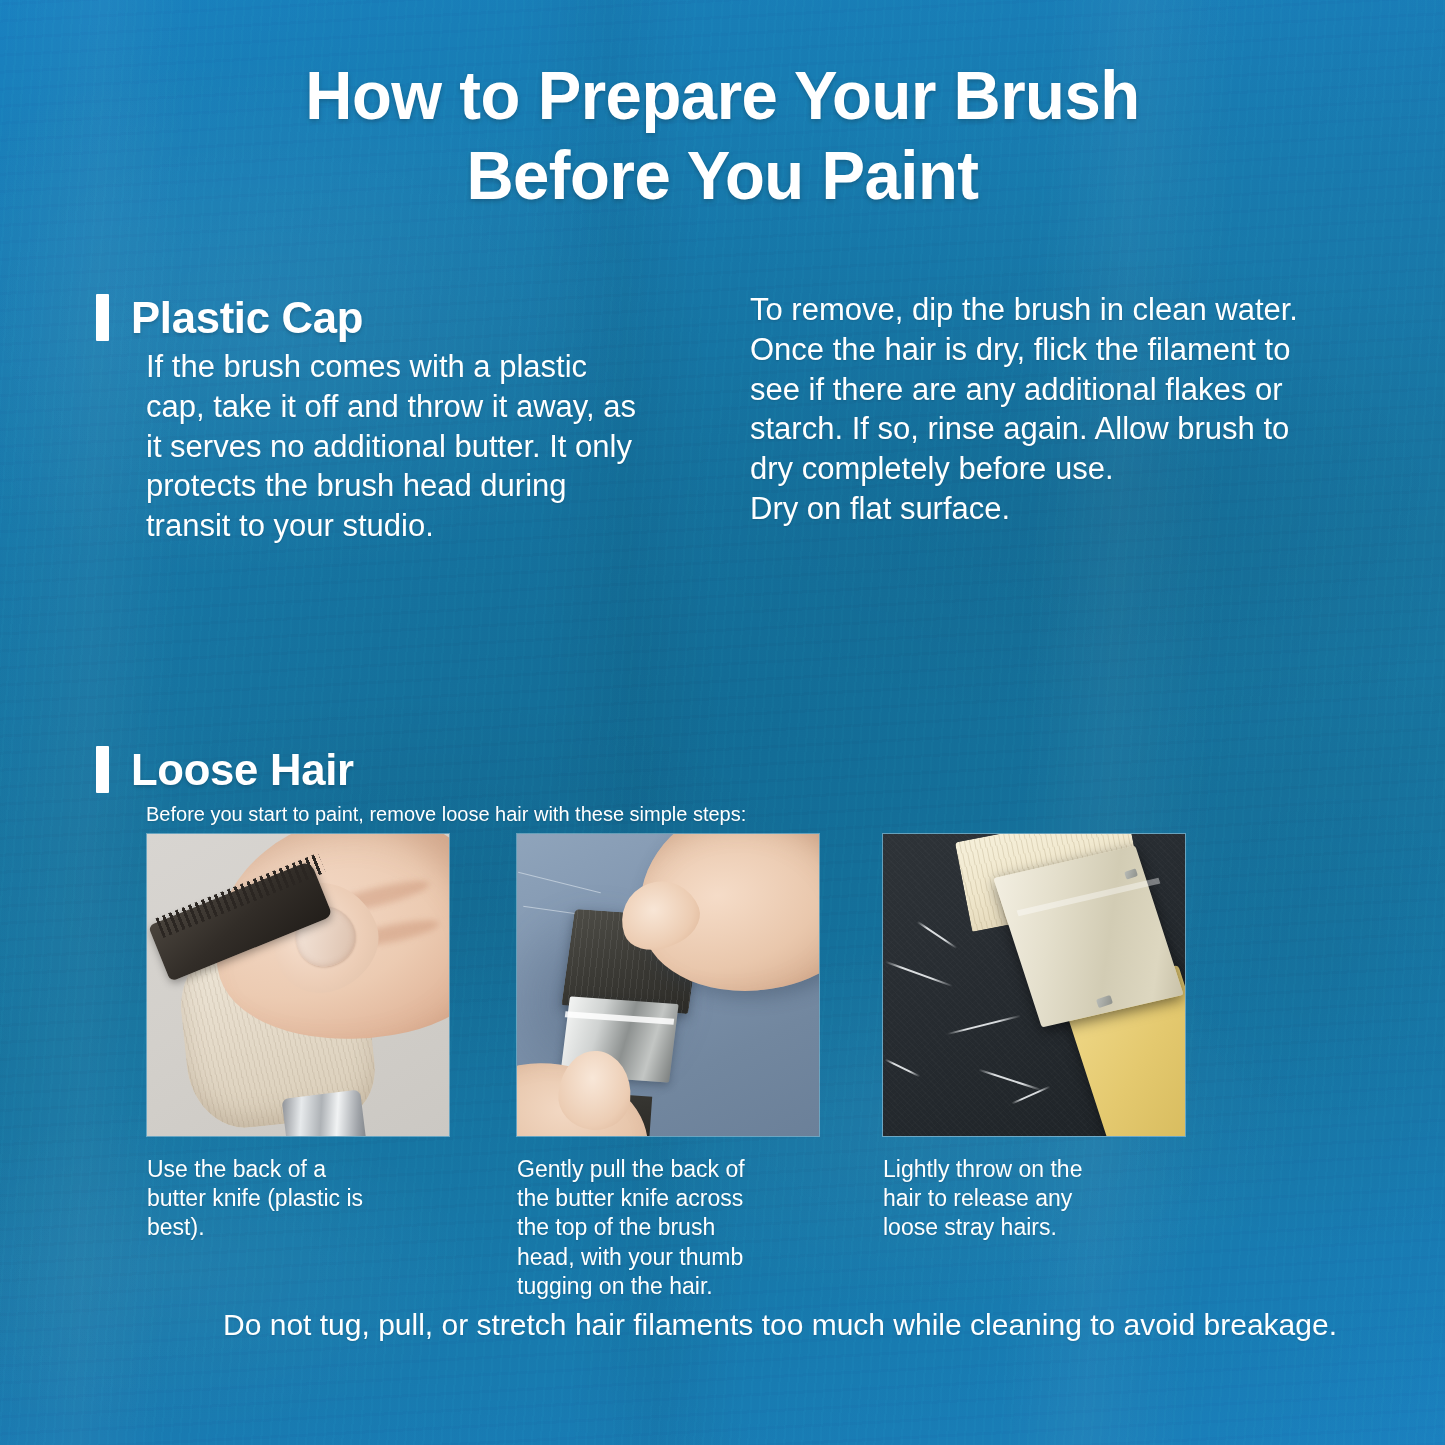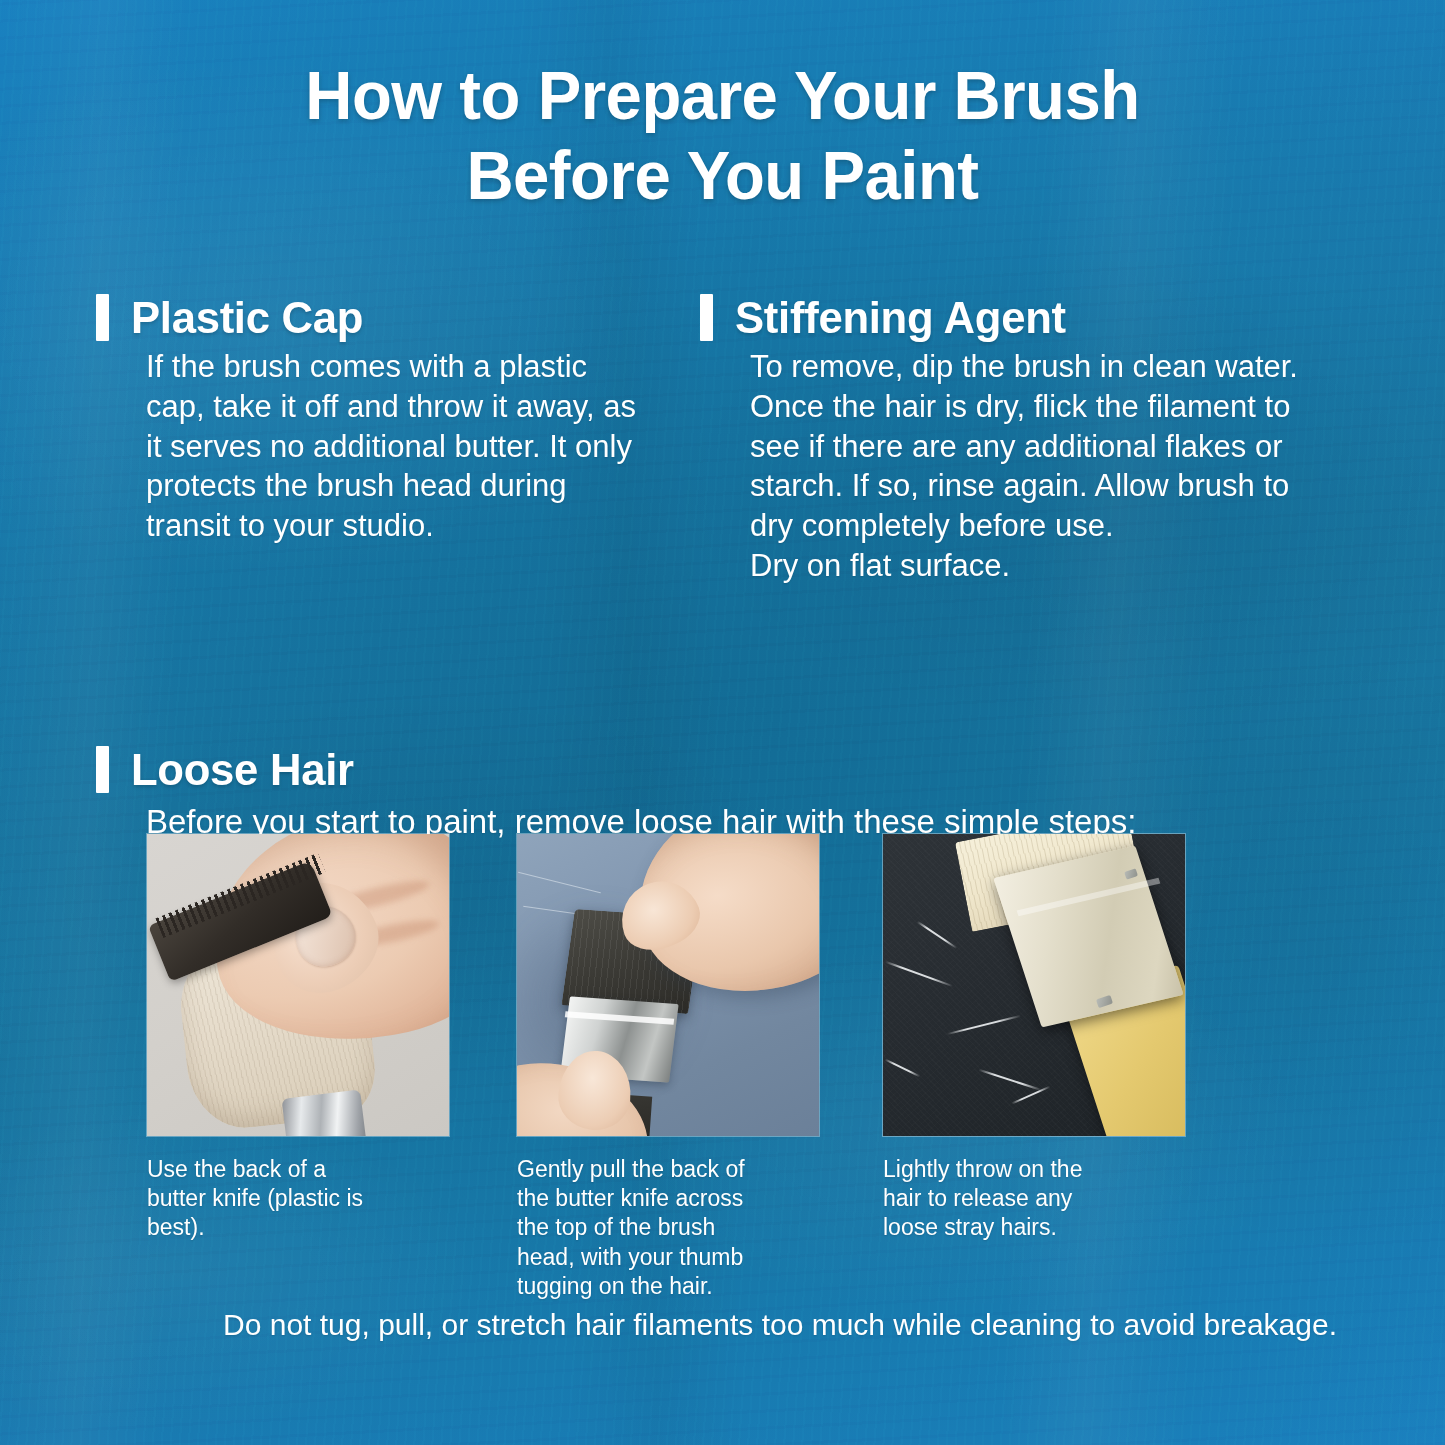--- a/index.html
+++ b/index.html
@@ -113,21 +113,21 @@
     text-shadow: 0 1px 2px rgba(0,0,0,0.13);
   }
 
   .loose-section {
     position: absolute;
     left: 96px;
     top: 742px;
     width: 1255px;
   }
   .loose-intro {
-    font-size: 33px;
+    font-size: 20px;
     line-height: 1.3;
     padding-left: 50px;
     margin-top: 8px;
     text-shadow: 0 1px 2px rgba(0,0,0,0.13);
   }
 
   .steps {
     position: absolute;
     left: 147px;
     top: 834px;
@@ -420,24 +420,20 @@
 
       <div class="col col-left">
         <div class="head-row">
           <div class="accent-bar"></div>
           <div class="sec-title">Plastic Cap</div>
         </div>
         <div class="body-text">If the brush comes with a plastic cap, take it off and throw it away, as it serves no additional butter. It only protects the brush head during transit to your studio.</div>
       </div>
 
       <div class="col col-right">
-        <div class="head-row">
-          <div class="accent-bar"></div>
-          <div class="sec-title">Stiffening Agent</div>
-        </div>
         <div class="body-text" style="white-space: pre-line;">To remove, dip the brush in clean water. Once the hair is dry, flick the filament to see if there are any additional flakes or starch. If so, rinse again. Allow brush to dry completely before use.
 Dry on flat surface.</div>
       </div>
 
     </div>
 
     <div class="loose-section">
       <div class="head-row">
         <div class="accent-bar"></div>
         <div class="sec-title">Loose Hair</div>

